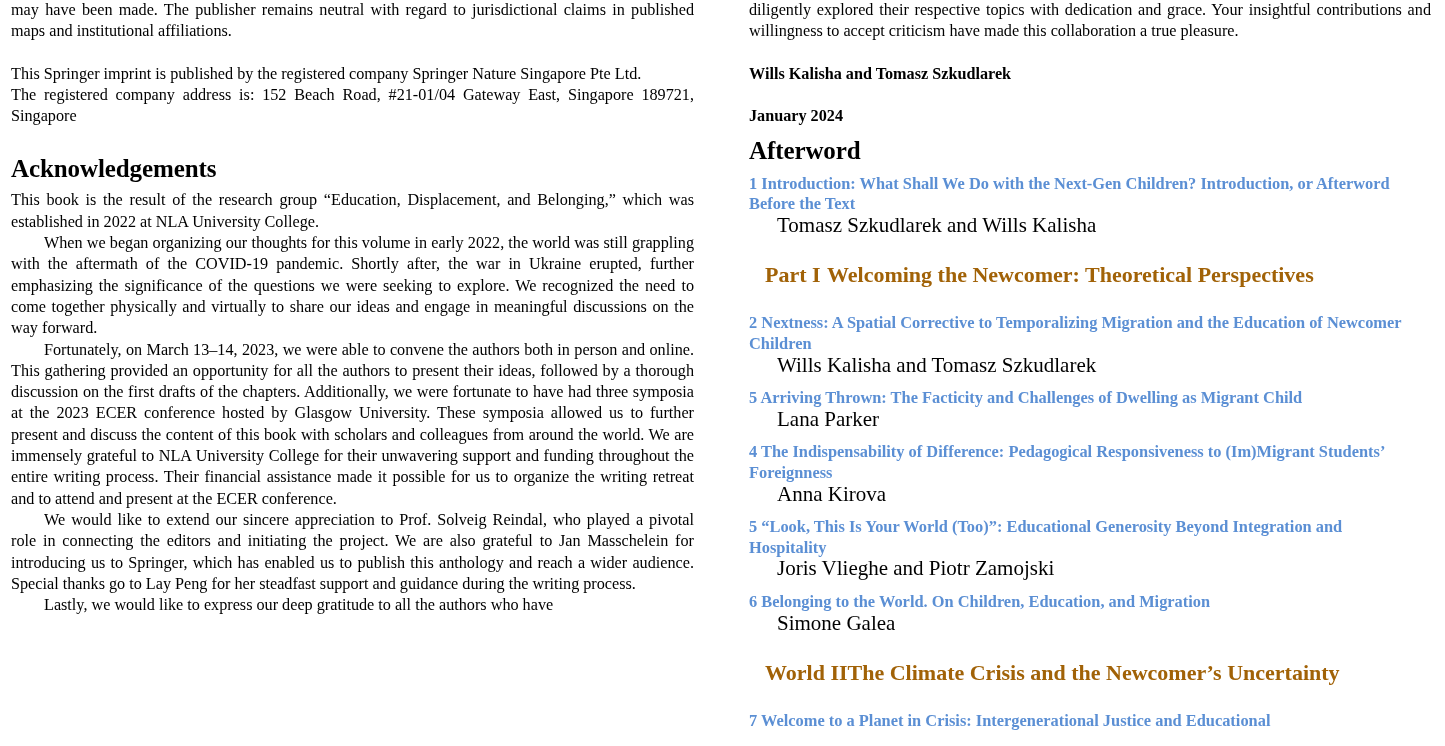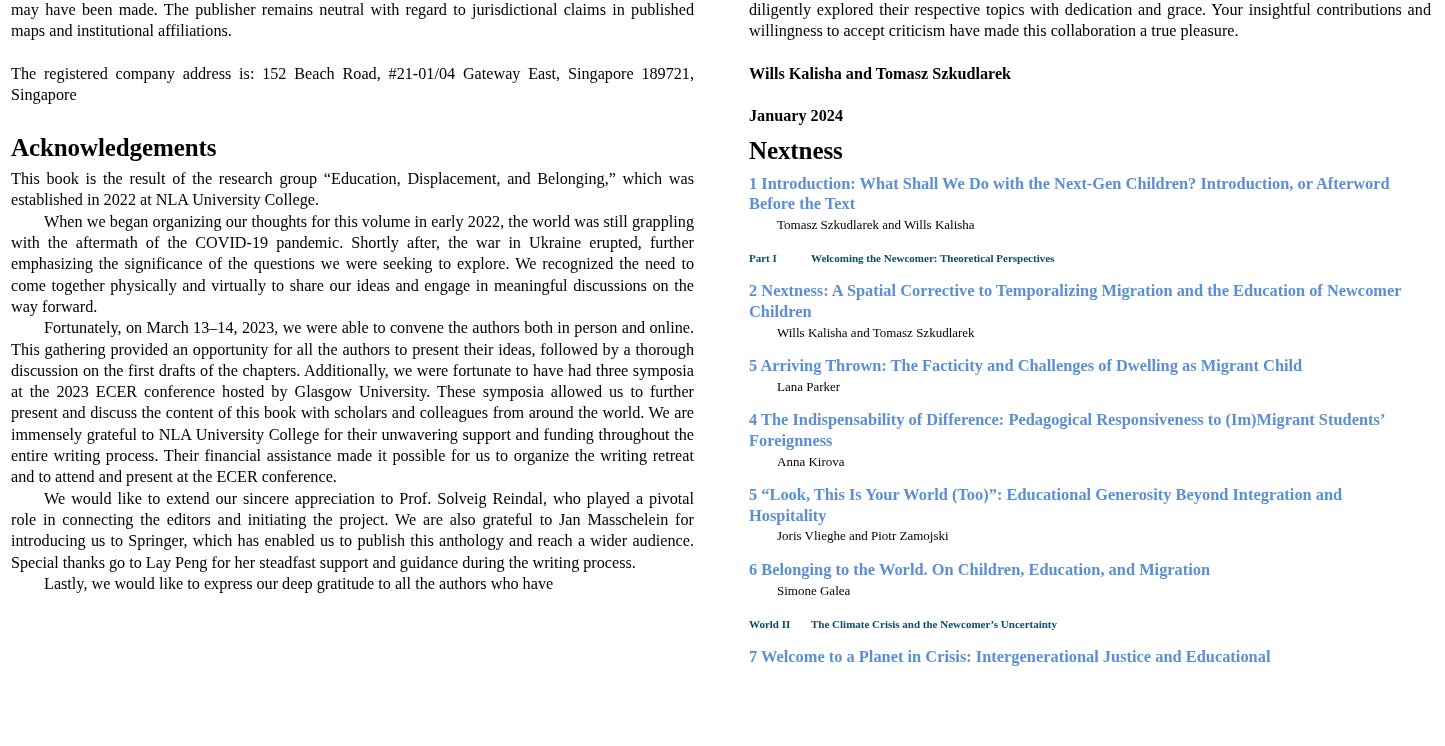--- a/index.html
+++ b/index.html
@@ -76,46 +76,47 @@
   .toc { margin: 0; padding: 0; }
   .toc-entry { margin: 0 12px 1px 0; }
   .toc-title {
     font-size: 16.4px;
     font-weight: bold;
     line-height: 20.6px;
     color: #5b8fd4;
     margin: 0;
   }
   .toc-authors {
-    font-size: 13px;
+    font-size: 21px;
     line-height: 20.6px;
     color: #000000;
     margin: 0 0 0 28px;
   }
   .toc-gap { height: 12px; }
   .part-head {
-    font-size: 11px;
+    font-size: 22px;
     font-weight: bold;
     line-height: 21px;
-    color: #0c4a6e;
-    margin: 0;
+    color: #a16207;
+    margin: 16px;
   }
   .part-label { display: inline-block; min-width: 62px; }
 </style>
 </head>
 <body>
 
 <div class="page">
 
   <div class="col col-left">
 
     <p class="para">may have been made. The publisher remains neutral with regard to jurisdictional claims in published maps and institutional affiliations.</p>
 
     <div class="spacer-sm"></div>
 
+    <p class="para">This Springer imprint is published by the registered company Springer Nature Singapore Pte Ltd.</p>
 
     <p class="para">The registered company address is: 152 Beach Road, #21-01/04 Gateway East, Singapore 189721, Singapore</p>
 
     <div class="spacer-sm"></div>
 
     <h1 class="h-section h-ack">Acknowledgements</h1>
 
     <p class="para">This book is the result of the research group “Education, Displacement, and Belonging,” which was established in 2022 at NLA University College.</p>
 
     <p class="para indent">When we began organizing our thoughts for this volume in early 2022, the world was still grappling with the aftermath of the COVID-19 pandemic. Shortly after, the war in Ukraine erupted, further emphasizing the significance of the questions we were seeking to explore. We recognized the need to come together physically and virtually to share our ideas and engage in meaningful discussions on the way forward.</p>
@@ -133,21 +134,21 @@
     <p class="para">diligently explored their respective topics with dedication and grace. Your insightful contributions and willingness to accept criticism have made this collaboration a true pleasure.</p>
 
     <div class="sig-gap"></div>
 
     <p class="sig">Wills Kalisha and Tomasz Szkudlarek</p>
 
     <div class="sig-gap"></div>
 
     <p class="sig">January 2024</p>
 
-    <h1 class="h-section h-contents">Nextness</h1>
+    <h1 class="h-section h-contents">Afterword</h1>
 
     <div class="toc">
 
       <div class="toc-entry">
         <div class="toc-title">1 Introduction: What Shall We Do with the Next-Gen Children? Introduction, or Afterword Before the Text</div>
         <div class="toc-authors">Tomasz Szkudlarek and Wills Kalisha</div>
       </div>
 
       <div class="toc-gap"></div>
 

